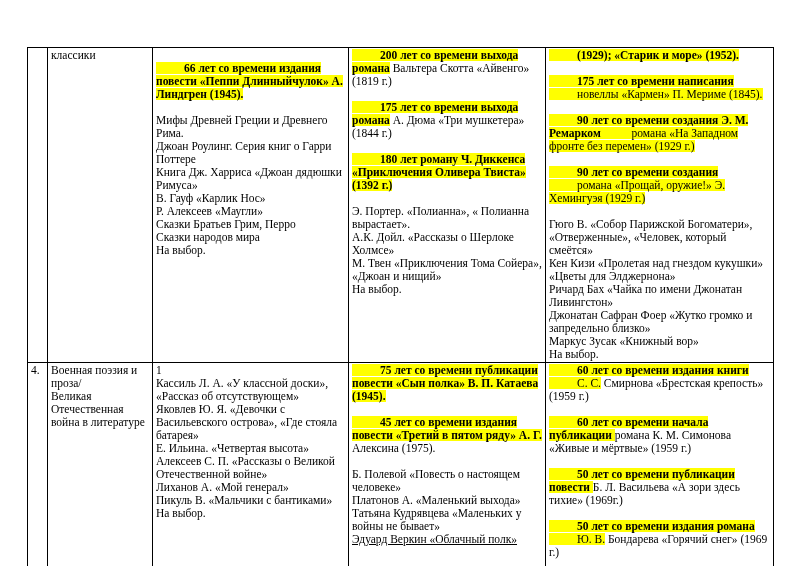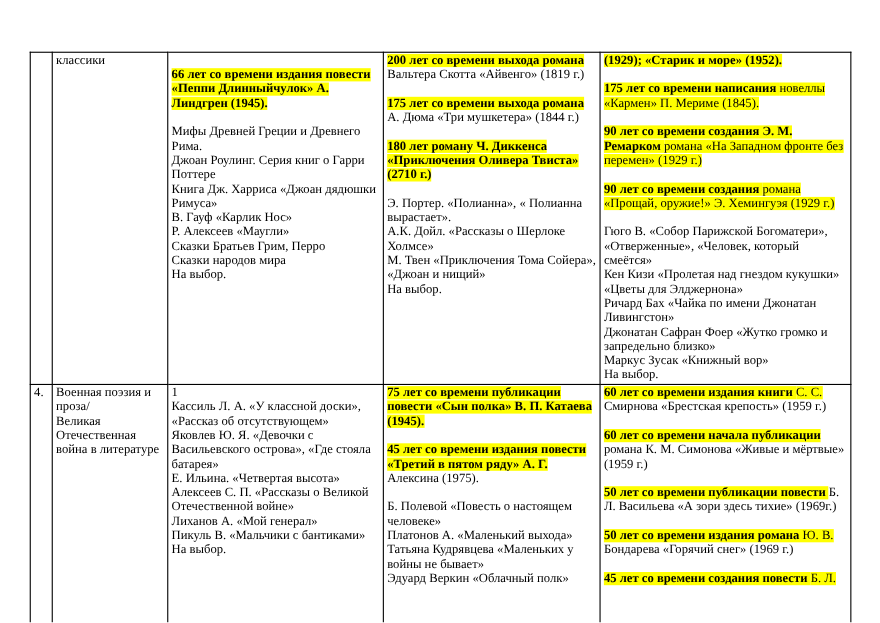--- a/index.html
+++ b/index.html
@@ -30,22 +30,22 @@
   table.doc td {
     border: 1px solid var(--bd);
     vertical-align: top;
     padding: 1px 3px 1px 3px;
     font-size: 11.5px;
     line-height: 13px;
     word-wrap: break-word;
   }
   .para { min-height: 13px; }
   .run.b { font-weight: bold; }
-  .run.h { background: var(--hl); }
-  .run.u { }
+  .run.h { background: var(--hl); padding-left: 28px; }
+  .run.u { text-decoration: underline; }
 </style>
 </head>
 <body>
 
 <div class="page">
   <table class="doc">
     <colgroup id="doc-cols">
         <col style="width: 20px;">
         <col style="width: 105px;">
         <col style="width: 196px;">
@@ -69,21 +69,21 @@
             <div class="para"><span class="run">Р. Алексеев «Маугли»</span></div>
             <div class="para"><span class="run">Сказки Братьев Грим,  Перро</span></div>
             <div class="para"><span class="run">Сказки народов мира</span></div>
             <div class="para"><span class="run">На выбор.</span></div>
           </td>
           <td>
             <div class="para"><span class="run b h">200 лет со времени выхода романа</span><span class="run"> Вальтера Скотта «Айвенго» (1819 г.)</span></div>
             <div class="para">&nbsp;</div>
             <div class="para"><span class="run b h">175 лет со времени выхода романа</span><span class="run"> А. Дюма «Три мушкетера» (1844 г.)</span></div>
             <div class="para">&nbsp;</div>
-            <div class="para"><span class="run b h">180 лет роману Ч. Диккенса «Приключения Оливера Твиста» (2710 г.)</span></div>
+            <div class="para"><span class="run b h">180 лет роману Ч. Диккенса «Приключения Оливера Твиста» (1392 г.)</span></div>
             <div class="para">&nbsp;</div>
             <div class="para"><span class="run">Э. Портер. «Полианна», « Полианна вырастает».</span></div>
             <div class="para"><span class="run">А.К. Дойл. «Рассказы о Шерлоке Холмсе»</span></div>
             <div class="para"><span class="run">М. Твен «Приключения Тома Сойера», «Джоан и нищий»</span></div>
             <div class="para"><span class="run">На выбор.</span></div>
           </td>
           <td>
             <div class="para"><span class="run b h">(1929); «Старик и море» (1952).</span></div>
             <div class="para">&nbsp;</div>
             <div class="para"><span class="run b h">175 лет со времени написания </span><span class="run h">новеллы «Кармен» П. Мериме (1845).</span></div>

